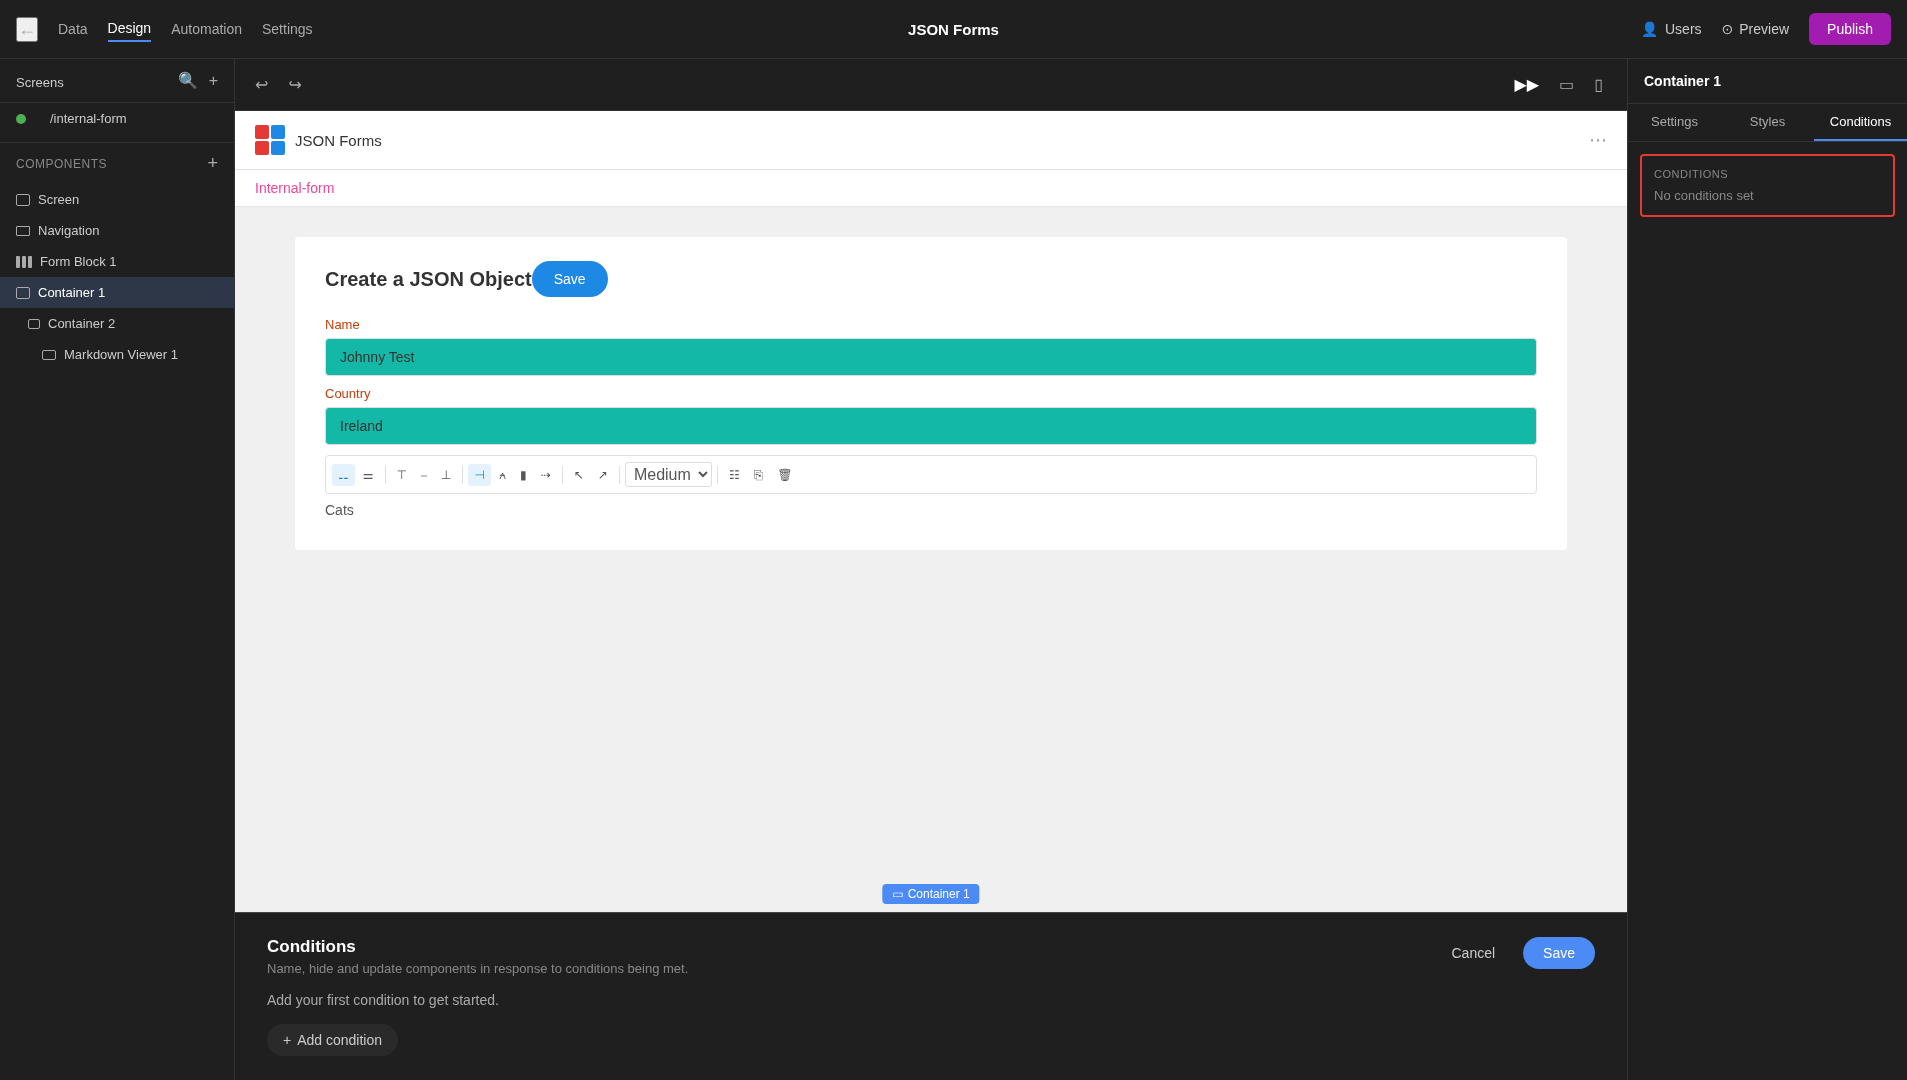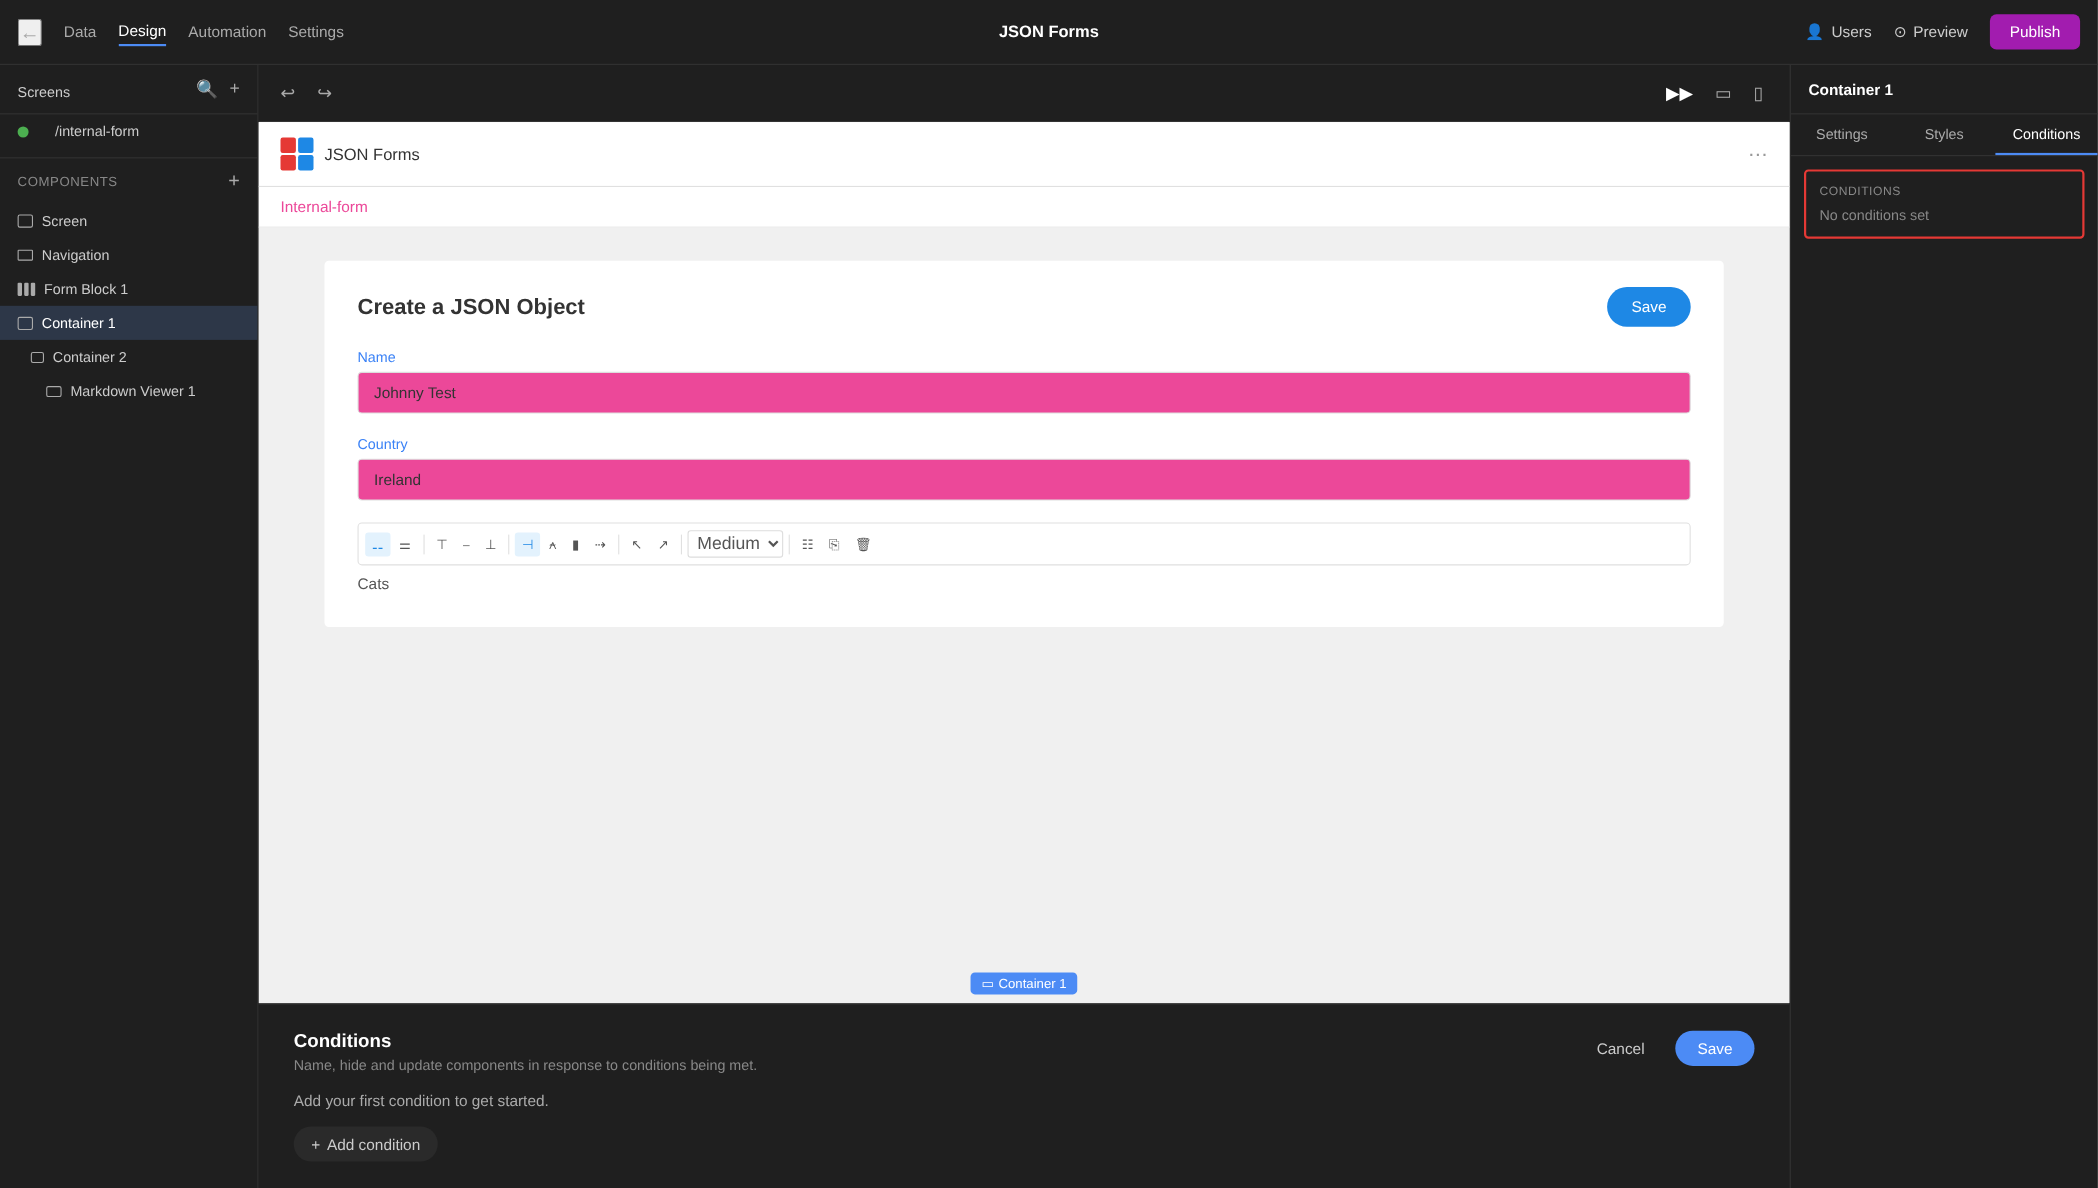--- a/index.html
+++ b/index.html
@@ -73,25 +73,25 @@
     .app-logo { display: flex; align-items: center; gap: 10px; }
     .logo-icon { display: flex; gap: 3px; }
     .logo-sq { width: 14px; height: 14px; border-radius: 2px; }
     .logo-sq-r { background: #e53935; }
     .logo-sq-b { background: #1e88e5; }
     .app-name { font-size: 15px; font-weight: 500; color: #333; }
     .grid-icon { color: #999; font-size: 18px; cursor: pointer; }
     .canvas-app-subtitle { background: #fff; padding: 10px 20px; font-size: 14px; color: #ec4899; border-bottom: 1px solid #e5e5e5; }
     .canvas-form-area { padding: 30px 60px; background: #f0f0f0; }
     .form-card { background: #fff; border-radius: 4px; padding: 24px 30px; }
-    .form-title-row { display: flex; align-items: center; justify-content: space-between; margin-bottom: 20px; gap: 40px; }
+    .form-title-row { display: flex; align-items: center; margin-bottom: 20px; }
     .form-main-title { font-size: 20px; font-weight: 700; color: #333; }
     .form-save-btn { background: #1e88e5; color: #fff; border: none; padding: 10px 22px; border-radius: 20px; font-size: 14px; cursor: pointer; font-weight: 500; }
-    .form-field-label { font-size: 13px; color: #3b82f6; margin-bottom: 6px; }
-    .form-input { width: 100%; border: 1px solid #ddd; border-radius: 4px; padding: 10px 14px; font-size: 14px; color: #333; background: #ec4899; margin-bottom: 20px; }
+    .form-field-label { font-size: 13px; color: #c2410c; margin-bottom: 6px; }
+    .form-input { width: 100%; border: 1px solid #ddd; border-radius: 4px; padding: 10px 14px; font-size: 14px; color: #333; background: #14b8a6; margin-bottom: 10px; }
     .form-toolbar { display: flex; align-items: center; gap: 2px; padding: 6px; border: 1px solid #e0e0e0; border-radius: 4px; margin-bottom: 0; background: #fff; flex-wrap: wrap; }
     .ft-btn { background: none; border: none; cursor: pointer; padding: 4px 6px; color: #555; font-size: 12px; border-radius: 3px; }
     .ft-btn.active { background: #e3f2fd; color: #1e88e5; }
     .ft-sep { width: 1px; height: 18px; background: #e0e0e0; margin: 0 3px; }
     .ft-select { border: 1px solid #ddd; border-radius: 3px; font-size: 16px; padding: 2px 4px; background: #fff; color: #555; }
     .form-text-content { padding: 8px 0; font-size: 14px; color: #555; }
     .container-badge { position: absolute; bottom: 8px; left: 50%; transform: translateX(-50%); background: #4c8bf5; color: #fff; font-size: 12px; padding: 3px 10px; border-radius: 4px; white-space: nowrap; display: flex; align-items: center; gap: 4px; }
 
     
     .right-sidebar { width: 280px; background: #1f1f1f; border-left: 1px solid #333; flex-shrink: 0; display: flex; flex-direction: column; }

